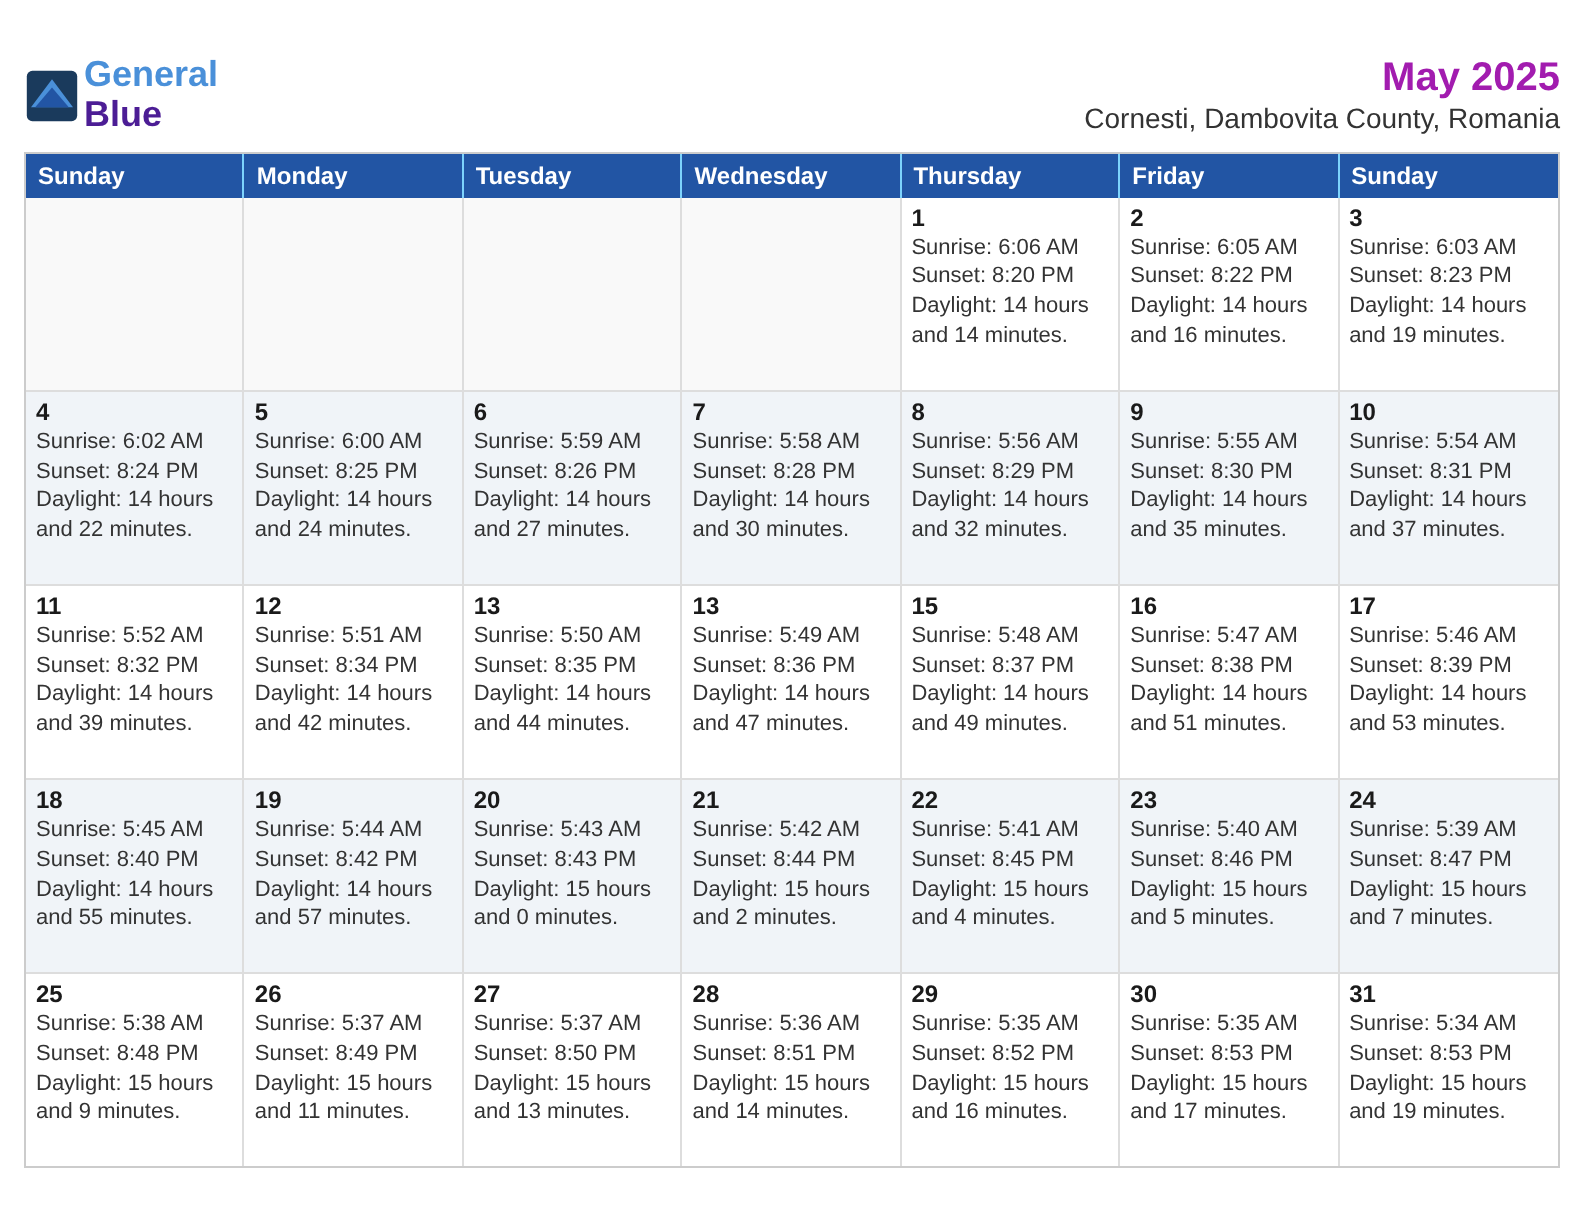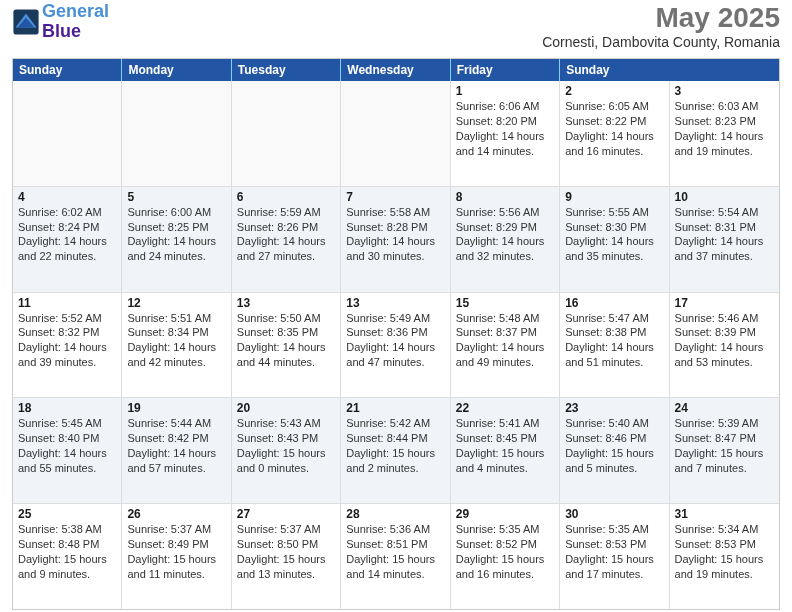--- a/index.html
+++ b/index.html
@@ -6,21 +6,21 @@
     body {
       font-family: Arial, sans-serif;
       background: #fff;
       width: 792px;
       height: 612px;
       overflow: hidden;
     }
     .container {
       width: 792px;
       height: 612px;
-      padding: 2px 12px;
+      padding: 28px 12px;
       display: flex;
       flex-direction: column;
     }
     .header {
       display: flex;
       justify-content: space-between;
       align-items: flex-start;
       margin-bottom: 8px;
     }
     .logo {
@@ -38,23 +38,23 @@
     }
     .logo-icon {
       width: 28px;
       height: 28px;
       margin-right: 2px;
     }
     .title-block {
       text-align: right;
     }
     .month-year {
-      font-size: 28px;
-      font-weight: bold;
-      color: #737373;
+      font-size: 20px;
+      font-weight: bold;
+      color: #a21caf;
     }
     .location {
       font-size: 14px;
       color: #333;
     }
     .calendar {
       flex: 1;
       display: flex;
       flex-direction: column;
       border: 1px solid #ccc;
@@ -139,20 +139,21 @@
       <div class="location">Cornesti, Dambovita County, Romania</div>
     </div>
   </div>
 
   <div class="calendar">
     <div class="day-headers">
       <div class="day-header">Sunday</div>
       <div class="day-header">Monday</div>
       <div class="day-header">Tuesday</div>
       <div class="day-header">Wednesday</div>
+      <div class="day-header">Thursday</div>
       <div class="day-header">Friday</div>
       <div class="day-header">Sunday</div>
     </div>
     <div class="weeks" id="weeks-container">
     <div class="week-row">
           <div class="day-cell empty"></div>
           <div class="day-cell empty"></div>
           <div class="day-cell empty"></div>
           <div class="day-cell empty"></div>
           <div class="day-cell">

